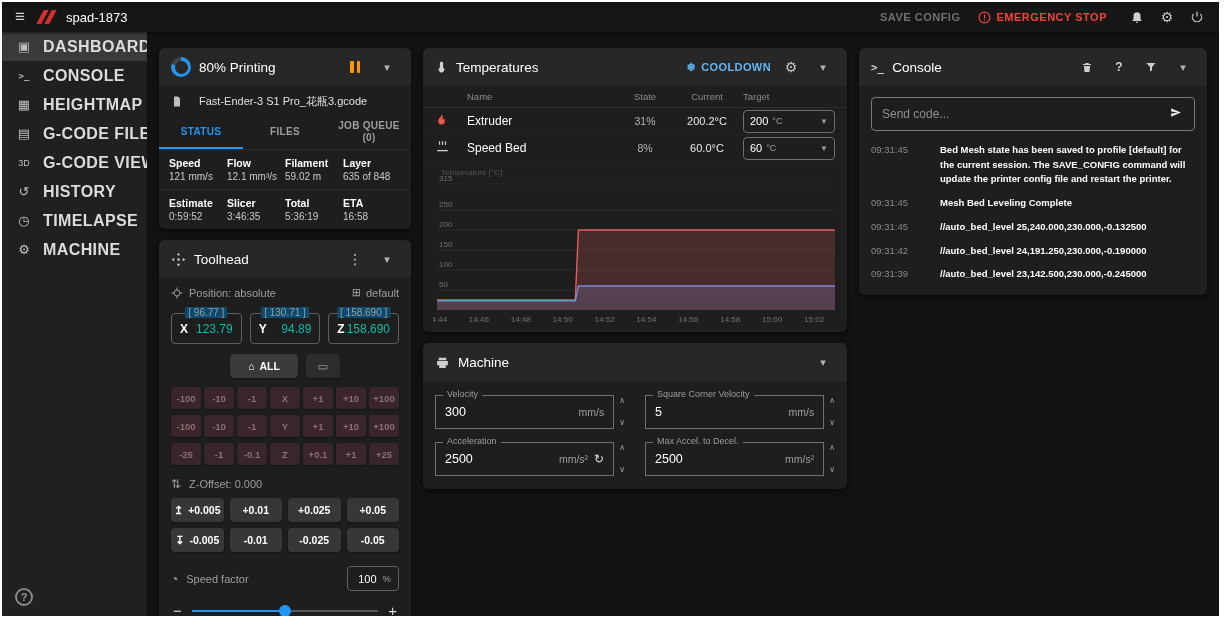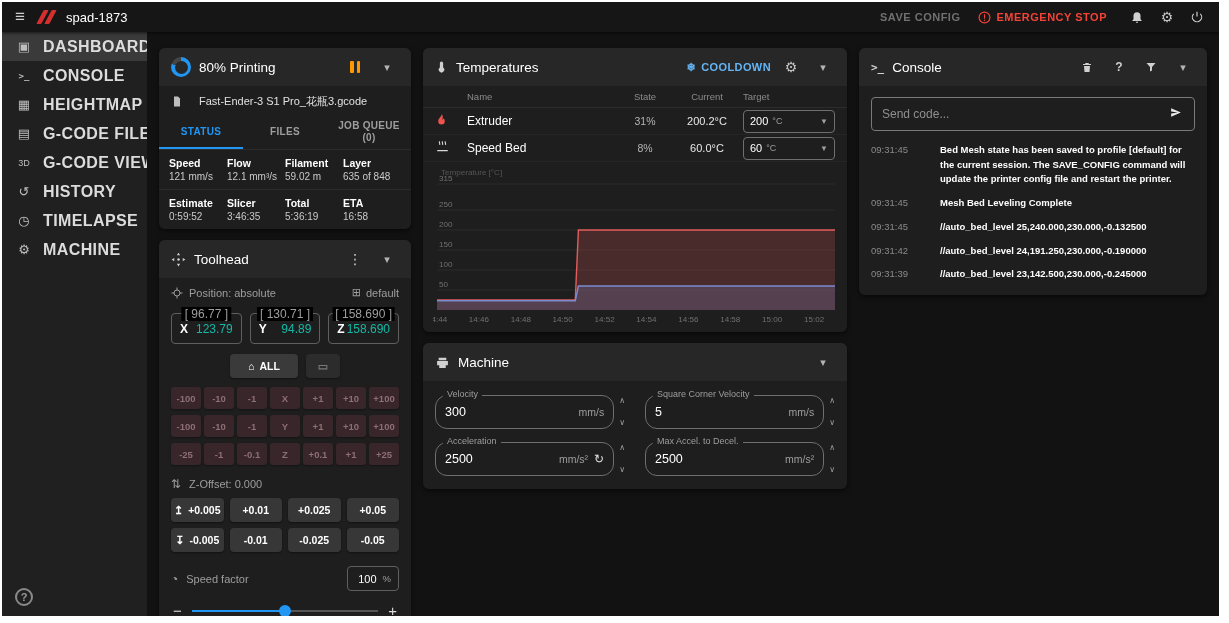--- a/index.html
+++ b/index.html
@@ -55,21 +55,21 @@
   .stats-row.second{border-top:1px solid #2c2c2c}
   .stat{display:flex;flex-direction:column;gap:2px}
   .stat-label{color:#fff;font-size:10.5px;font-weight:700}
   .stat-value{color:#c9c9c9;font-size:10px;white-space:nowrap}
 
   
   .th-row{display:flex;align-items:center;gap:6px;padding:8px 12px 4px;color:#9e9e9e;font-size:11px}
   .th-right{margin-left:auto;display:flex;gap:5px;align-items:center;font-size:11px}
   .coords-row{display:flex;gap:8px;padding:10px 12px 5px}
   .coord-box{flex:1;position:relative;border:1px solid #5f5f5f;border-radius:4px;height:31px;display:flex;align-items:center;padding:0 8px;cursor:pointer}
-  .coord-legend{position:absolute;top:-7px;left:50%;transform:translateX(-50%);font-size:12px;color:#9e9e9e;background:#000000;padding:0 3px;white-space:nowrap}
+  .coord-legend{position:absolute;top:-7px;left:50%;transform:translateX(-50%);font-size:10px;color:#9e9e9e;background:#0c4a6e;padding:0 3px;white-space:nowrap}
   .coord-axis{color:#fff;font-weight:700;font-size:12px}
   .coord-value{margin-left:auto;color:#14b8a6;font-size:12px}
   .home-row{display:flex;justify-content:center;gap:8px;padding:5px 12px 6px}
   .btn{background:#3a3a3a;border:none;border-radius:4px;color:#fff;font-size:10.5px;font-weight:700;display:flex;align-items:center;justify-content:center;gap:5px;cursor:pointer;box-shadow:0 1px 2px rgba(0,0,0,.4)}
   .home-all{padding:5px 18px;height:24px}
   .icon-only{width:34px;height:24px;background:#2c2c2c;color:#777;font-size:11px}
   .jog-row{display:flex;gap:3px;padding:3px 12px}
   .jog{flex:1;height:22px;background:#39262a;border:none;border-radius:3px;color:#8d6f74;font-size:9.5px;font-weight:700;cursor:pointer;box-shadow:0 1px 2px rgba(0,0,0,.35)}
   .sub-row{display:flex;align-items:center;gap:8px;padding:9px 12px 4px;color:#9e9e9e;font-size:11px}
   .sub-icon{font-size:12px;color:#9e9e9e}
@@ -97,21 +97,21 @@
   .hcur{color:#e8e8e8;font-size:11px}
   .target-box{border:1px solid #6f6f6f;border-radius:4px;height:23px;display:flex;align-items:center;gap:4px;padding:0 6px;color:#fff;font-size:11px;cursor:pointer}
   .target-box .unit{color:#9e9e9e;font-size:9px}
   .target-box .dd{margin-left:auto;color:#9e9e9e;font-size:8px}
   .chart-wrap{padding:4px 10px 6px}
   .chart-wrap svg{display:block;width:100%;height:160px}
 
   
   .machine-grid{display:grid;grid-template-columns:1fr 1fr;gap:13px 20px;padding:14px 12px 13px}
   .mfield{display:flex;align-items:center;gap:3px}
-  .mbox{flex:1;position:relative;border:1px solid #6f6f6f;border-radius:12px;height:34px;display:flex;align-items:center;padding:0 9px;cursor:text}
+  .mbox{flex:1;position:relative;border:1px solid #6f6f6f;border-radius:0;height:34px;display:flex;align-items:center;padding:0 9px;cursor:text}
   .mlabel{position:absolute;top:-7px;left:7px;font-size:9px;color:#9e9e9e;background:#1e1e1e;padding:0 4px;white-space:nowrap}
   .mvalue{color:#fff;font-size:12.5px}
   .munit{margin-left:auto;color:#9e9e9e;font-size:10.5px;display:flex;align-items:center;gap:6px}
   .refresh{color:#e0e0e0;font-size:12px;cursor:pointer}
   .mstep{display:flex;flex-direction:column;justify-content:space-between;height:30px;color:#9e9e9e;font-size:8px;padding-left:2px}
   .mstep span{cursor:pointer;line-height:1}
 
   
   .console-prompt{font-family:"DejaVu Sans Mono",monospace;font-size:11px;font-weight:700;color:#d0d0d0}
   .console-body{padding:11px 12px 13px}

